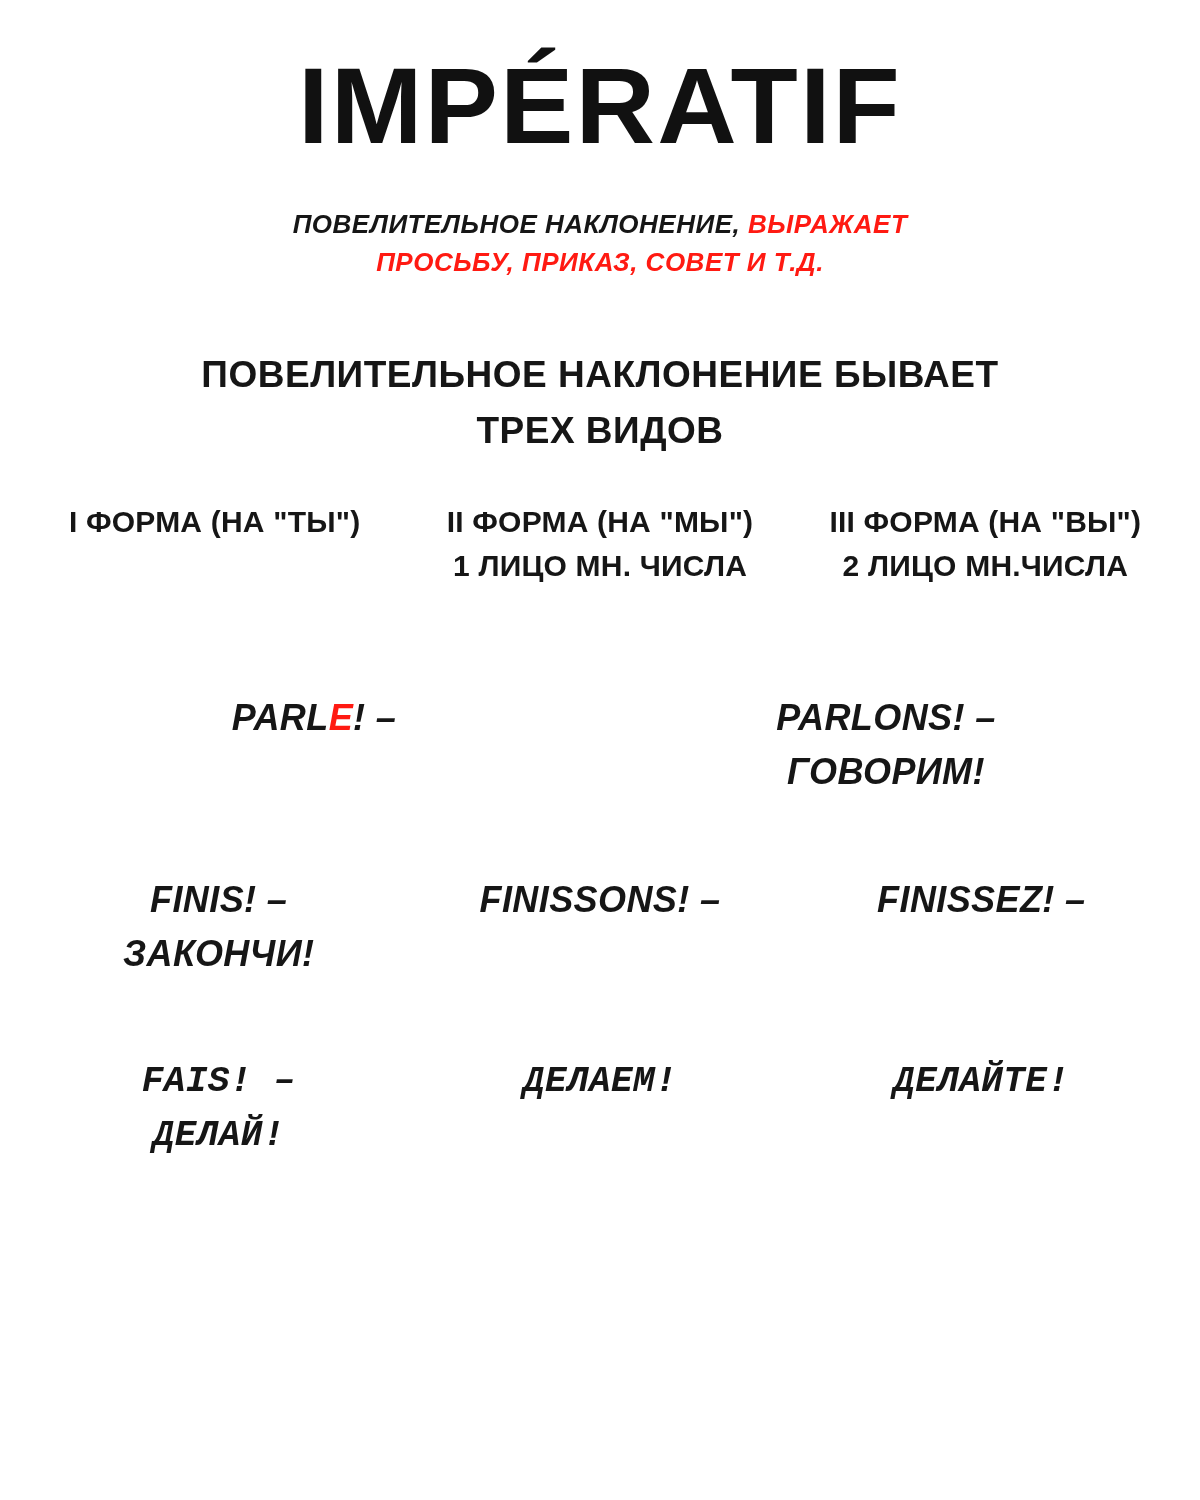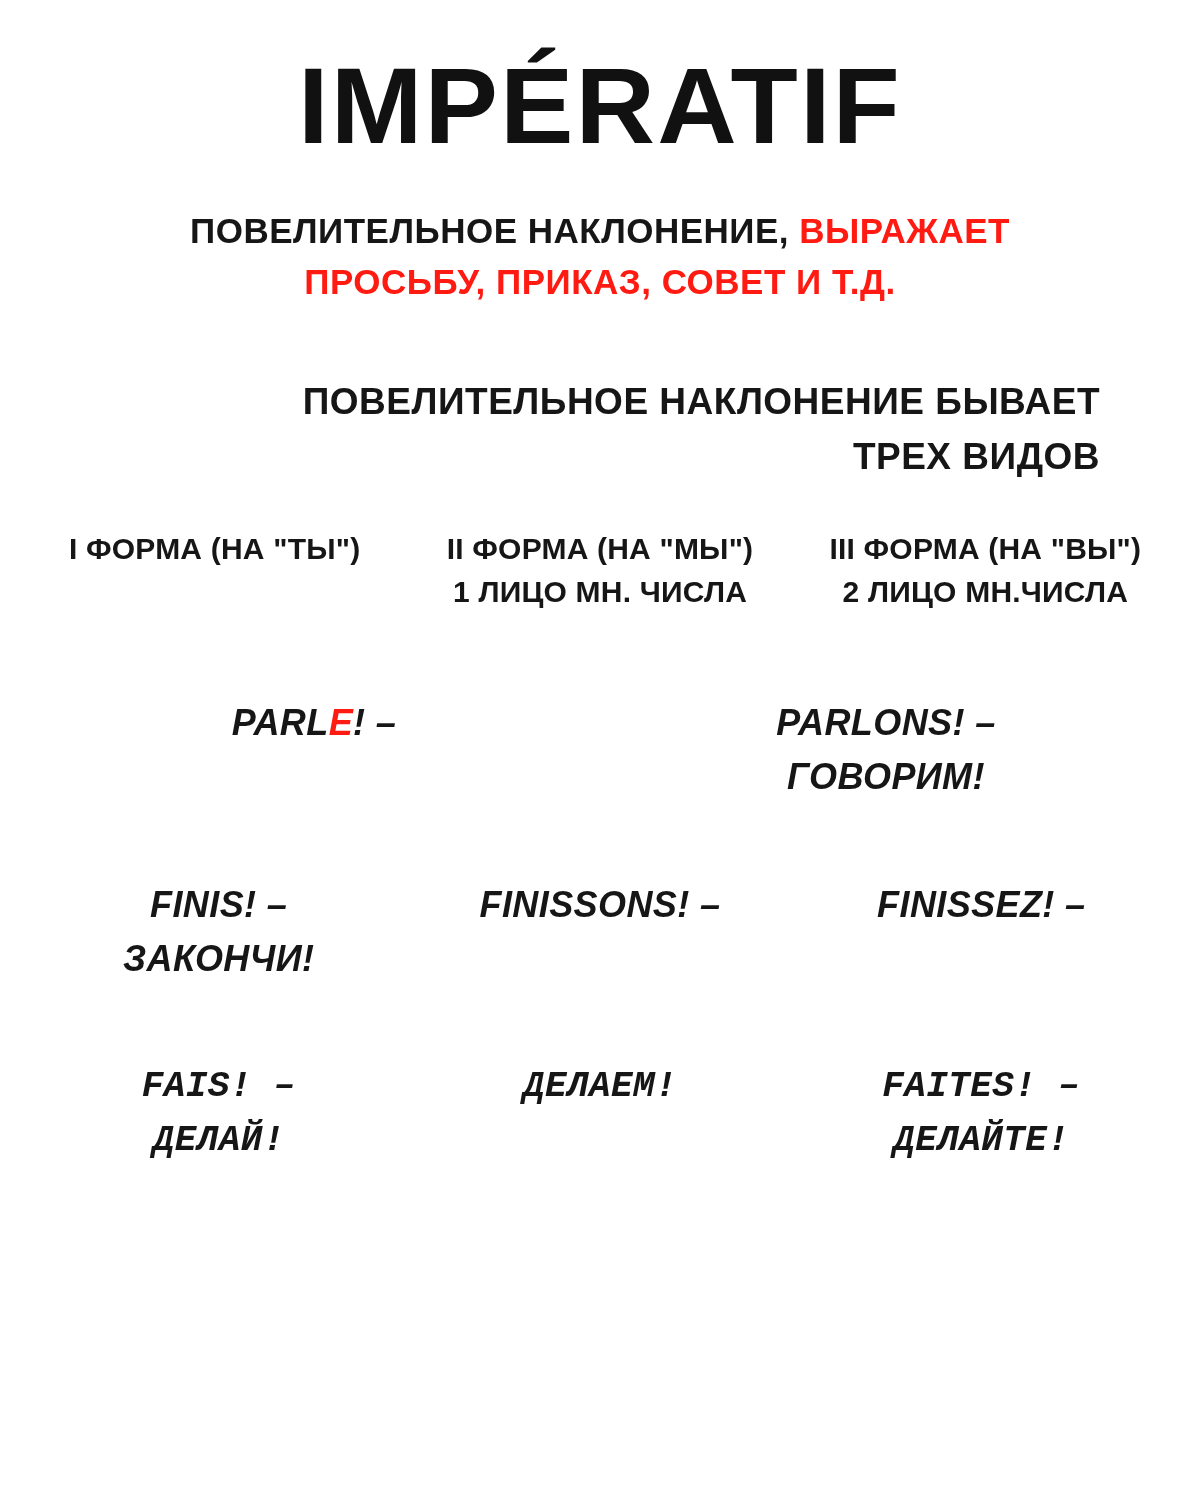--- a/index.html
+++ b/index.html
@@ -33,33 +33,34 @@
     color: #111111;
     text-transform: uppercase;
     transform: scaleX(1.02);
   }
 
   
   .intro {
     margin: 46px auto 4px auto;
     width: 1060px;
     text-align: center;
-    font-size: 35px;
+    font-size: 26px;
     font-weight: 900;
     line-height: 1.45;
     letter-spacing: 0.5px;
     text-transform: uppercase;
+    font-style: italic;
   }
   .intro .accent { color: #ff1a12; }
 
   
   .subheading {
     margin: 66px auto 0 auto;
     width: 1000px;
-    text-align: right;
+    text-align: center;
     font-size: 37px;
     font-weight: 900;
     line-height: 1.5;
     letter-spacing: 0.5px;
     text-transform: uppercase;
   }
 
   
   .columns-head {
     display: flex;
@@ -74,21 +75,21 @@
     font-weight: 900;
     line-height: 1.45;
     letter-spacing: 0.2px;
     text-transform: uppercase;
     padding: 0 2px;
   }
   .col-head .line2 { display: block; }
 
   
   .grid {
-    margin-top: 82px;
+    margin-top: 104px;
     padding: 0 28px;
     box-sizing: border-box;
   }
   .grid-row {
     display: flex;
     margin-bottom: 74px;
   }
   .grid-row:last-child { margin-bottom: 0; font-family: Liberation Mono, monospace; }
   .cell {
     flex: 1 1 0;
@@ -162,19 +163,18 @@
 
     <div class="grid-row">
       <div class="cell">
         <span class="fr"><span>FAIS! –</span><span class="hl"></span><span></span></span>
         <span class="ru">ДЕЛАЙ!</span>
       </div>
       <div class="cell">
         <span class="ru">ДЕЛАЕМ!</span>
       </div>
       <div class="cell">
-        <span class="fr"><span>FAITES! –</span><span class="hl"></span><span></span></span>
         <span class="ru">ДЕЛАЙТЕ!</span>
       </div>
     </div>
 
   </div>
 </div>
 
 </body></html>

